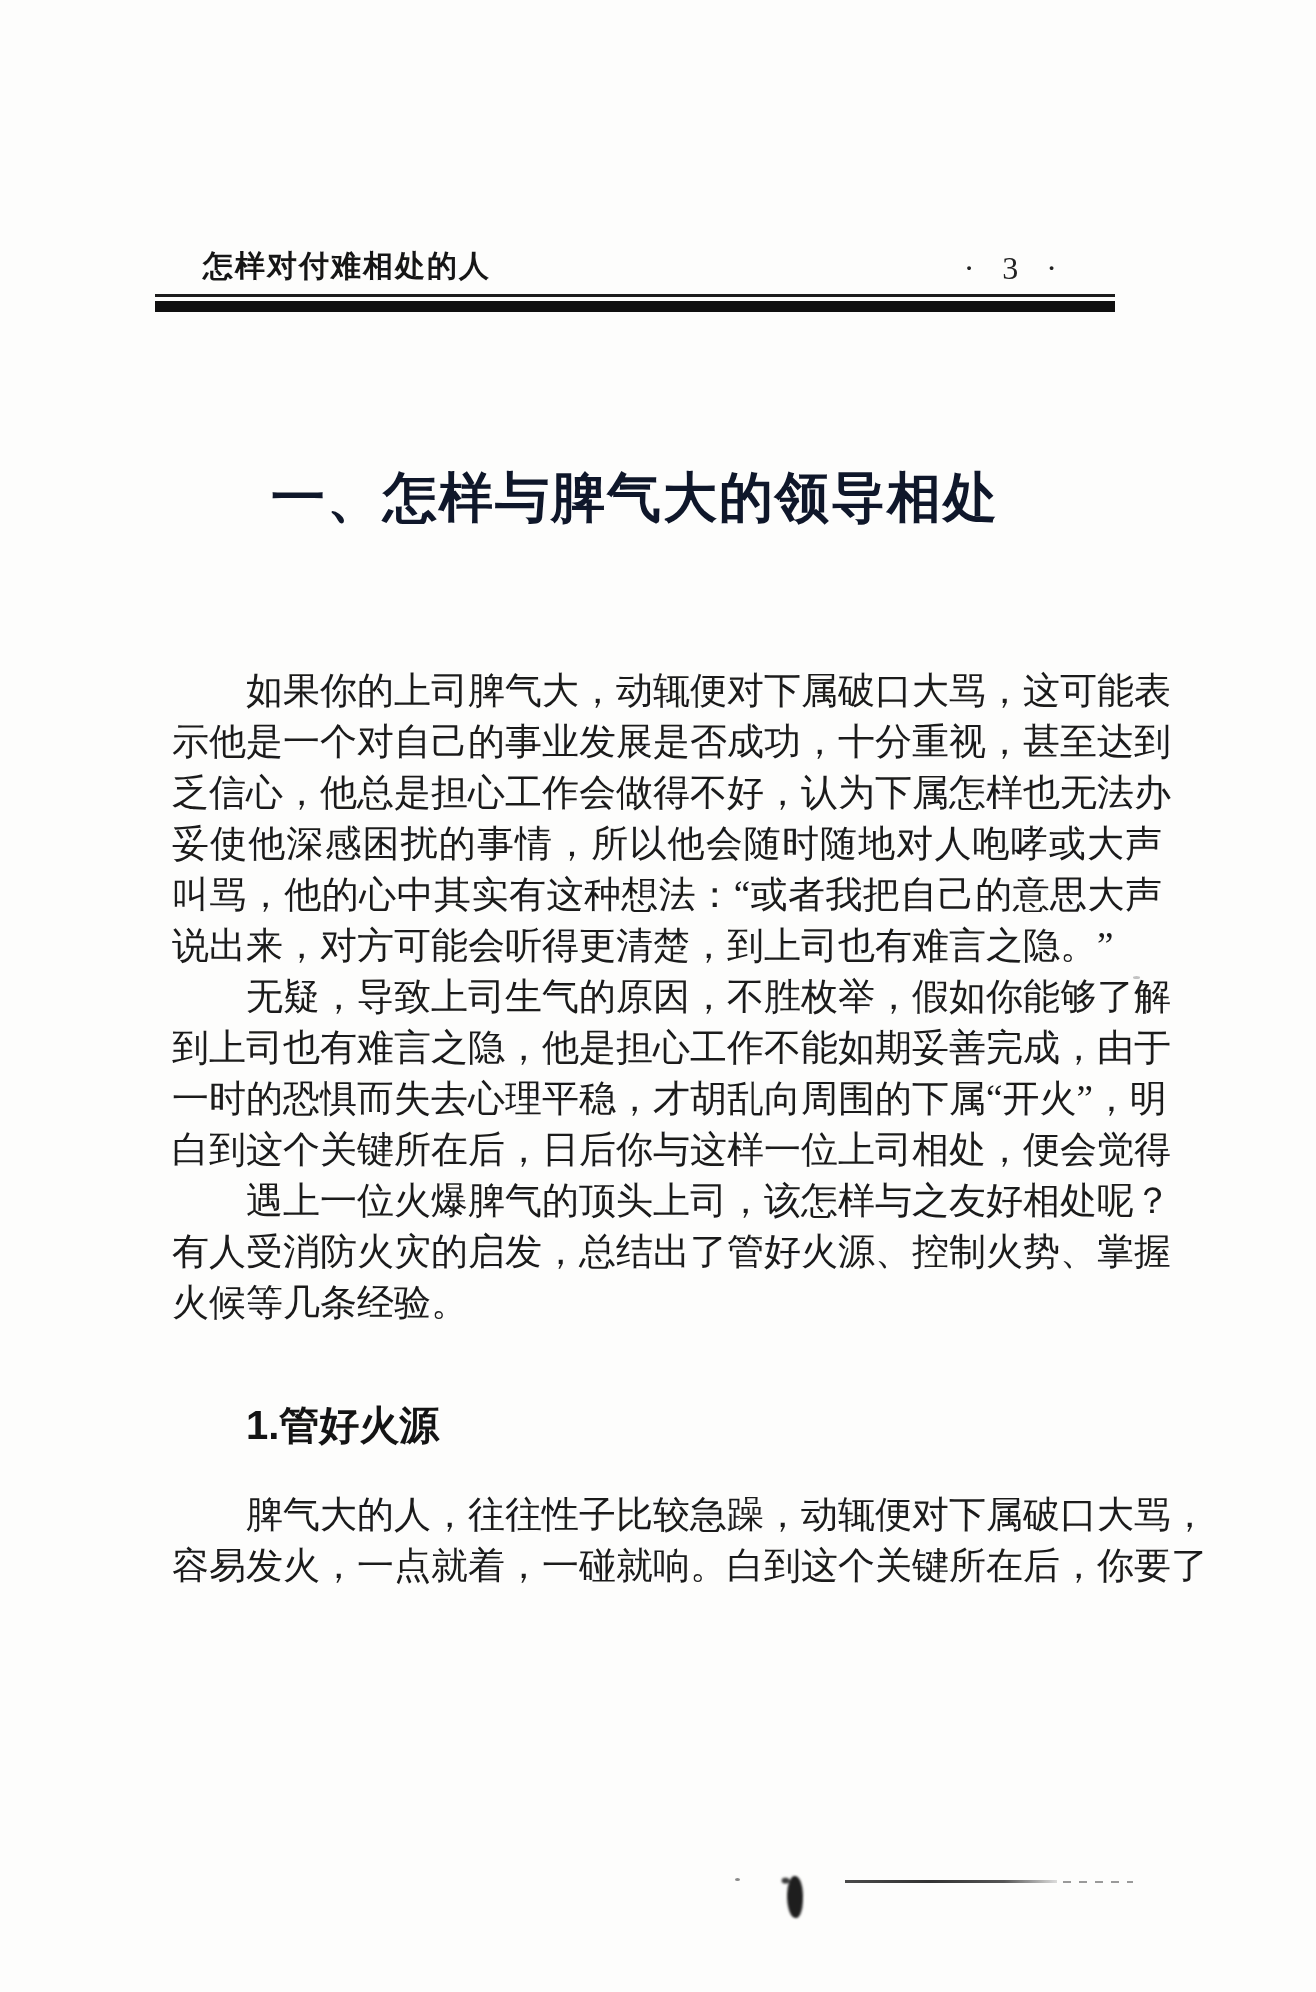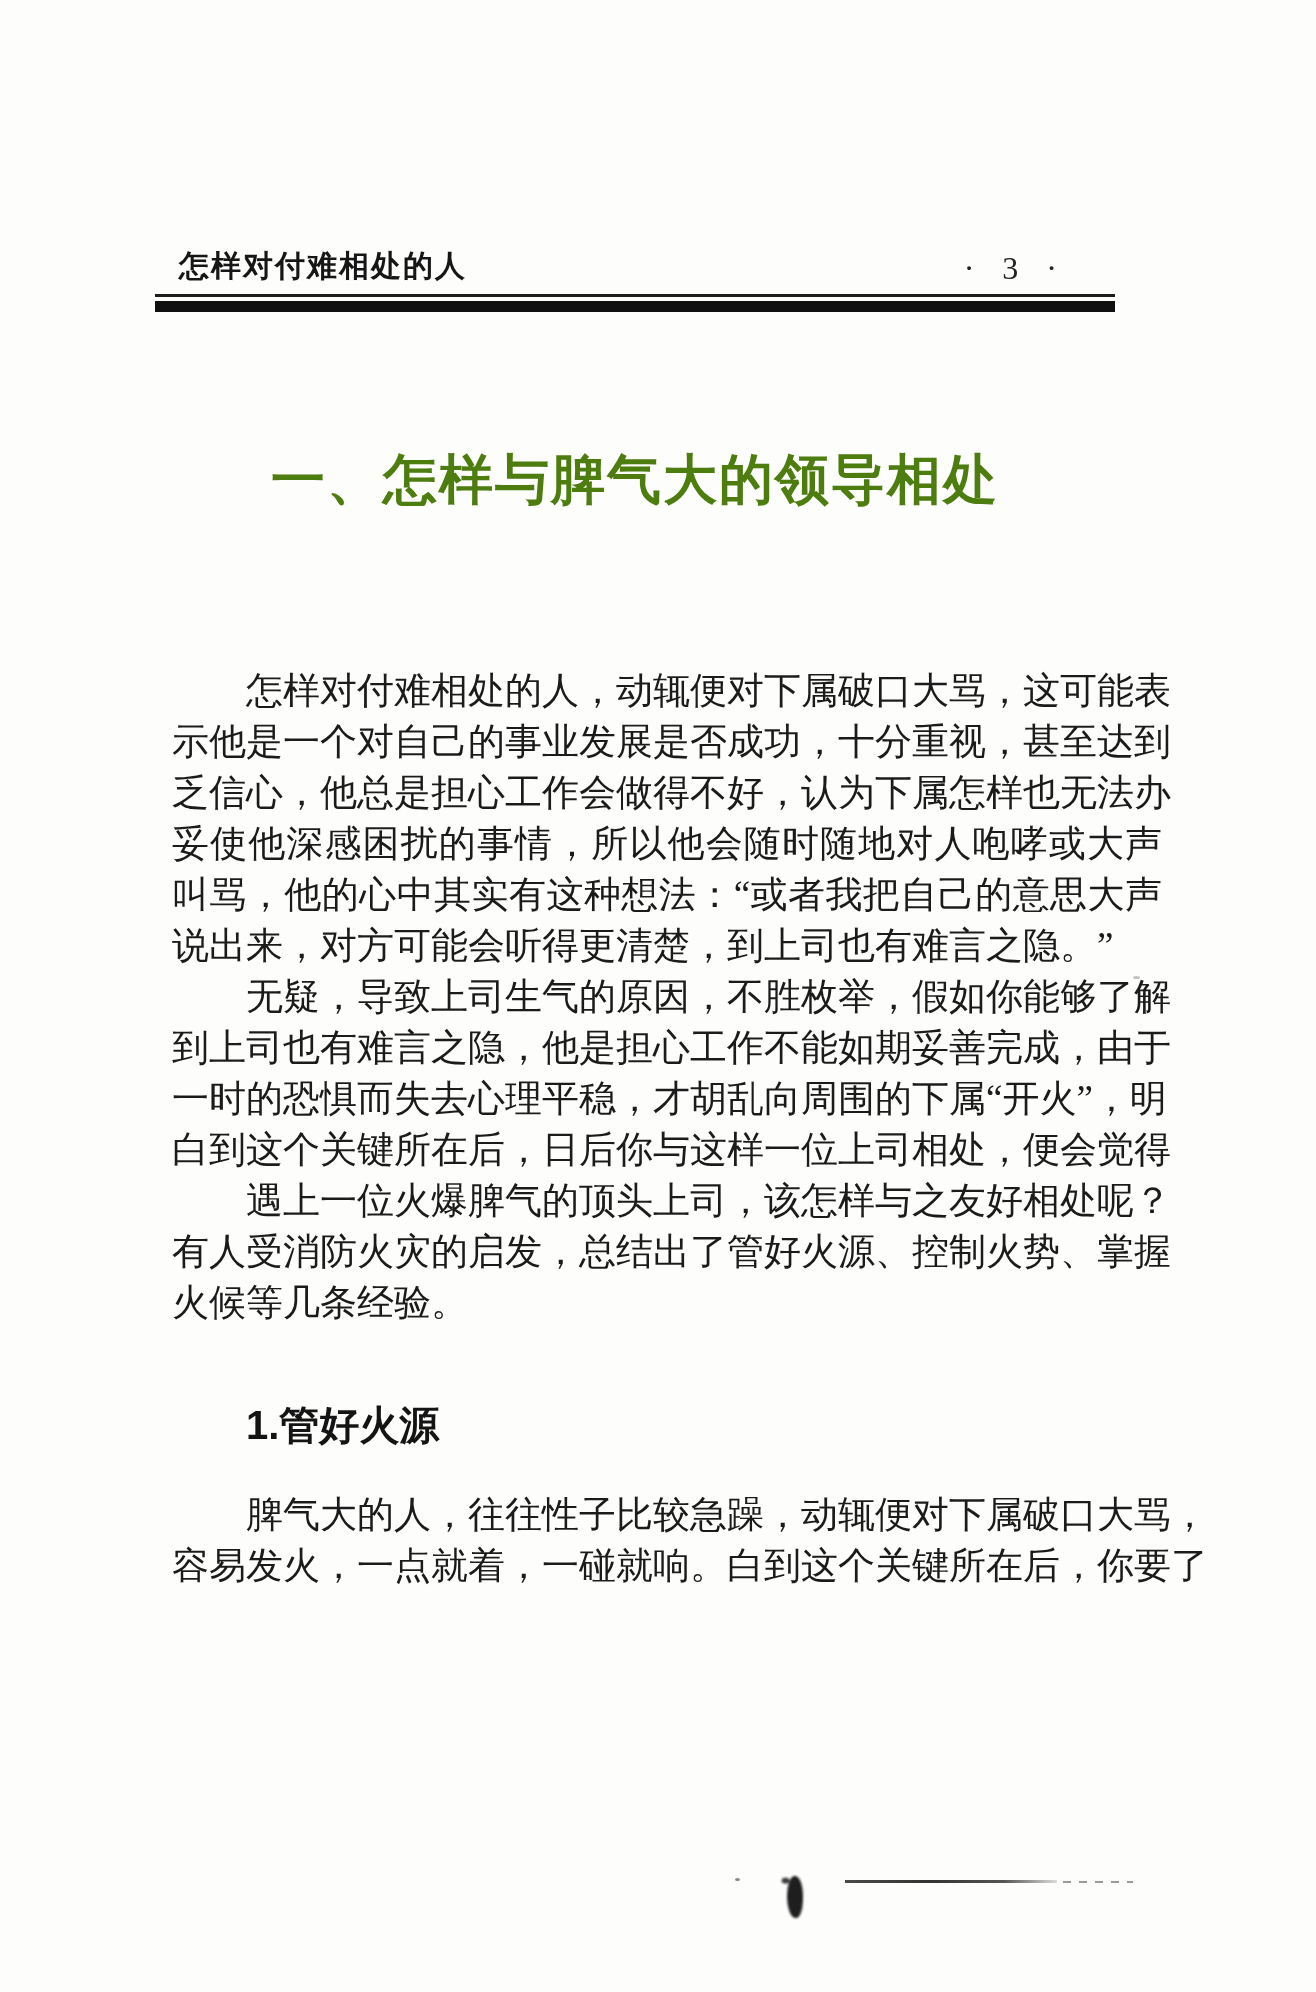--- a/index.html
+++ b/index.html
@@ -11,35 +11,35 @@
     position: absolute; left: 0; top: 0; width: 1316px; height: 1992px;
     background: #fdfdfc; color: #1a1a1a; overflow: hidden;
   }
 
   
   .header-row {
     position: absolute; left: 155px; top: 246px; width: 960px;
     display: flex; justify-content: space-between; align-items: flex-end;
   }
   .running-title {
-    margin-left: 24px; font-size: 30px; font-weight: 700;
+    margin-left: 48px; font-size: 30px; font-weight: 700;
     letter-spacing: 2px; color: #161616;
   }
   .page-number {
     margin-right: 48px; font-size: 32px; color: #222; letter-spacing: 10px;
     white-space: nowrap;
   }
   .rule-thin  { position: absolute; left: 155px; top: 294px; width: 960px; height: 3px;  background: #1c1c1c; }
   .rule-thick { position: absolute; left: 155px; top: 301px; width: 960px; height: 11px; background: #101010; }
 
   
   .chapter-title {
-    position: absolute; left: 155px; top: 444px; width: 960px;
+    position: absolute; left: 155px; top: 462px; width: 960px;
     text-align: center; font-size: 54px; font-weight: 700;
-    letter-spacing: 2px; color: #4d7c0f; white-space: nowrap;
+    letter-spacing: 2px; color: #0f172a; white-space: nowrap;
   }
 
   
   .body-col {
     position: absolute; left: 172px; top: 665px; width: 990px;
     font-size: 37px; color: #1b1b1b;
   }
   .para { width: 100%; }
   .tline {
     height: 51px; line-height: 51px; white-space: nowrap;
@@ -84,21 +84,21 @@
     <span class="running-title">怎样对付难相处的人</span>
     <span class="page-number">· 3 ·</span>
   </div>
   <div class="rule-thin"></div>
   <div class="rule-thick"></div>
 
   <h1 class="chapter-title">一、怎样与脾气大的领导相处</h1>
 
   <div class="body-col">
       <div class="para">
-        <div class="tline">　　怎样对付难相处的人，动辄便对下属破口大骂，这可能表</div>
+        <div class="tline">　　如果你的上司脾气大，动辄便对下属破口大骂，这可能表</div>
         <div class="tline">示他是一个对自己的事业发展是否成功，十分重视，甚至达到</div>
         <div class="tline">乏信心，他总是担心工作会做得不好，认为下属怎样也无法办</div>
         <div class="tline">妥使他深感困扰的事情，所以他会随时随地对人咆哮或大声</div>
         <div class="tline">叫骂，他的心中其实有这种想法：“或者我把自己的意思大声</div>
         <div class="tline last">说出来，对方可能会听得更清楚，到上司也有难言之隐。”</div>
       </div>
       <div class="para">
         <div class="tline">　　无疑，导致上司生气的原因，不胜枚举，假如你能够了解</div>
         <div class="tline">到上司也有难言之隐，他是担心工作不能如期妥善完成，由于</div>
         <div class="tline">一时的恐惧而失去心理平稳，才胡乱向周围的下属“开火”，明</div>

